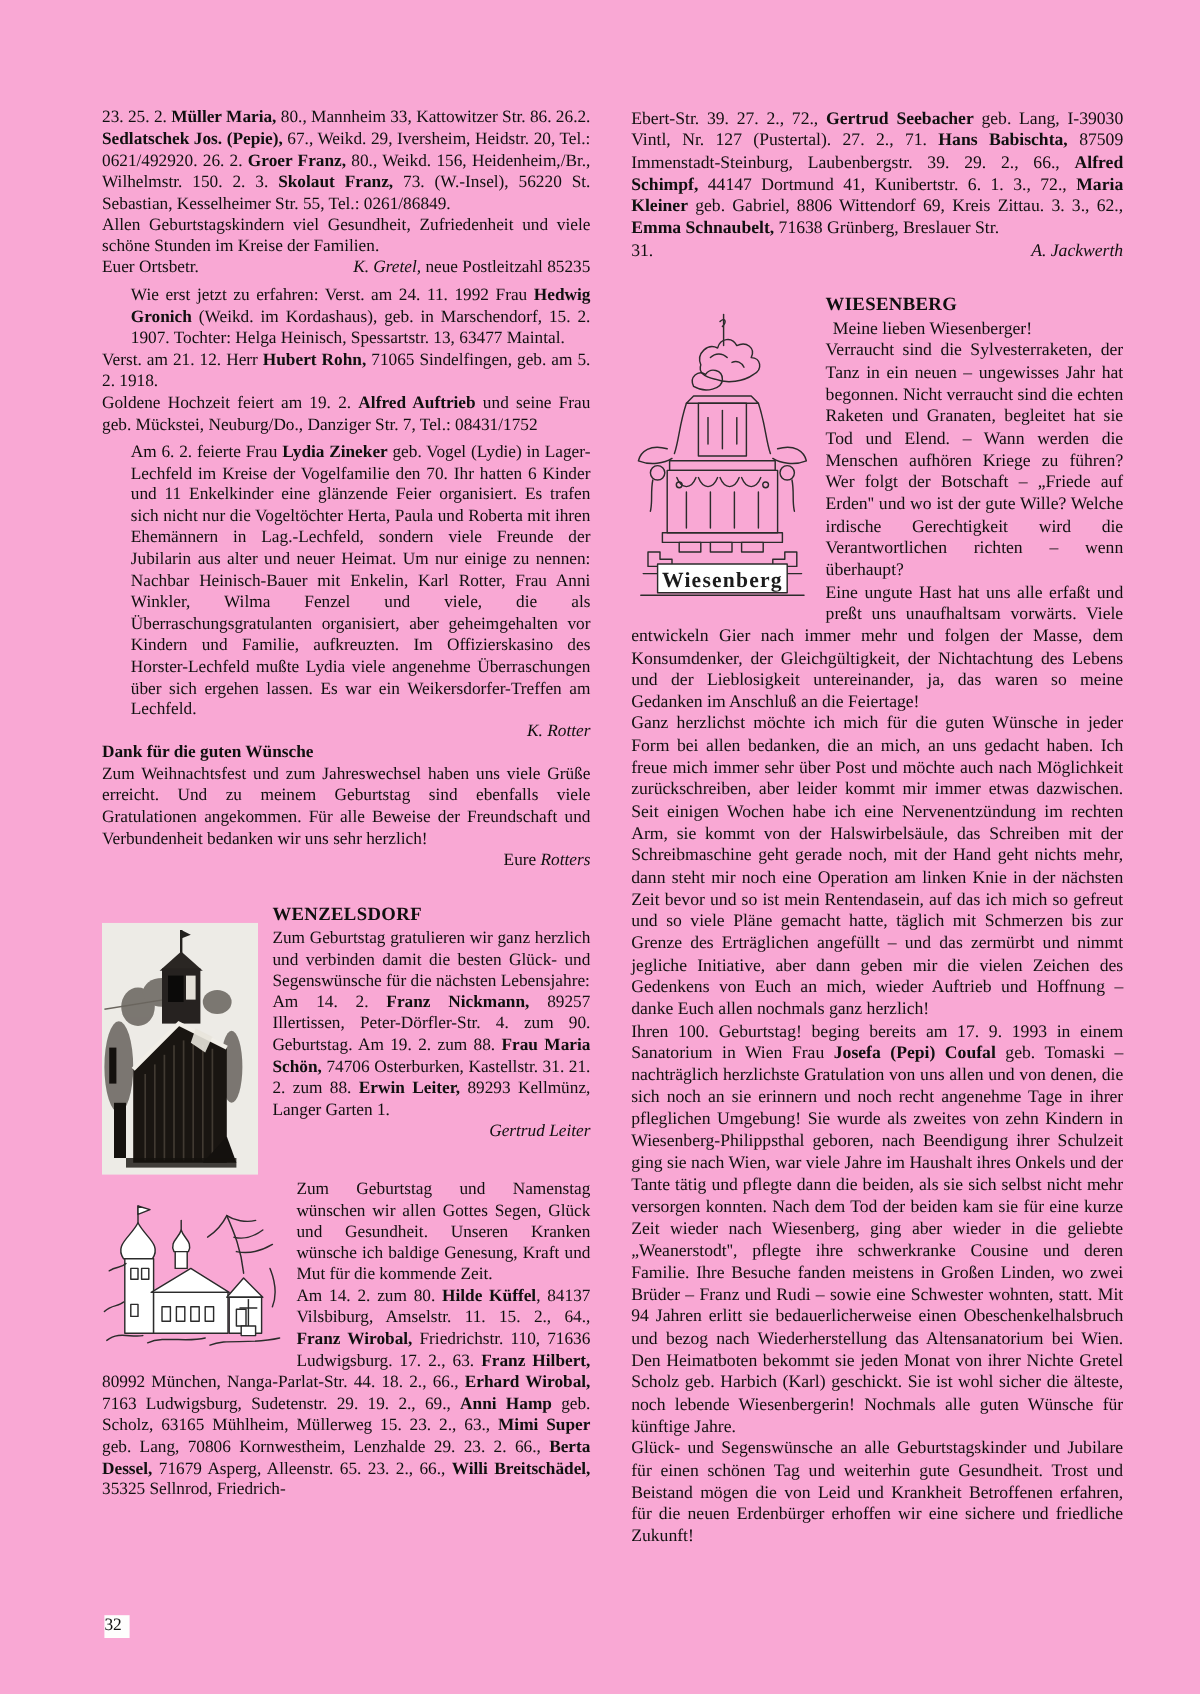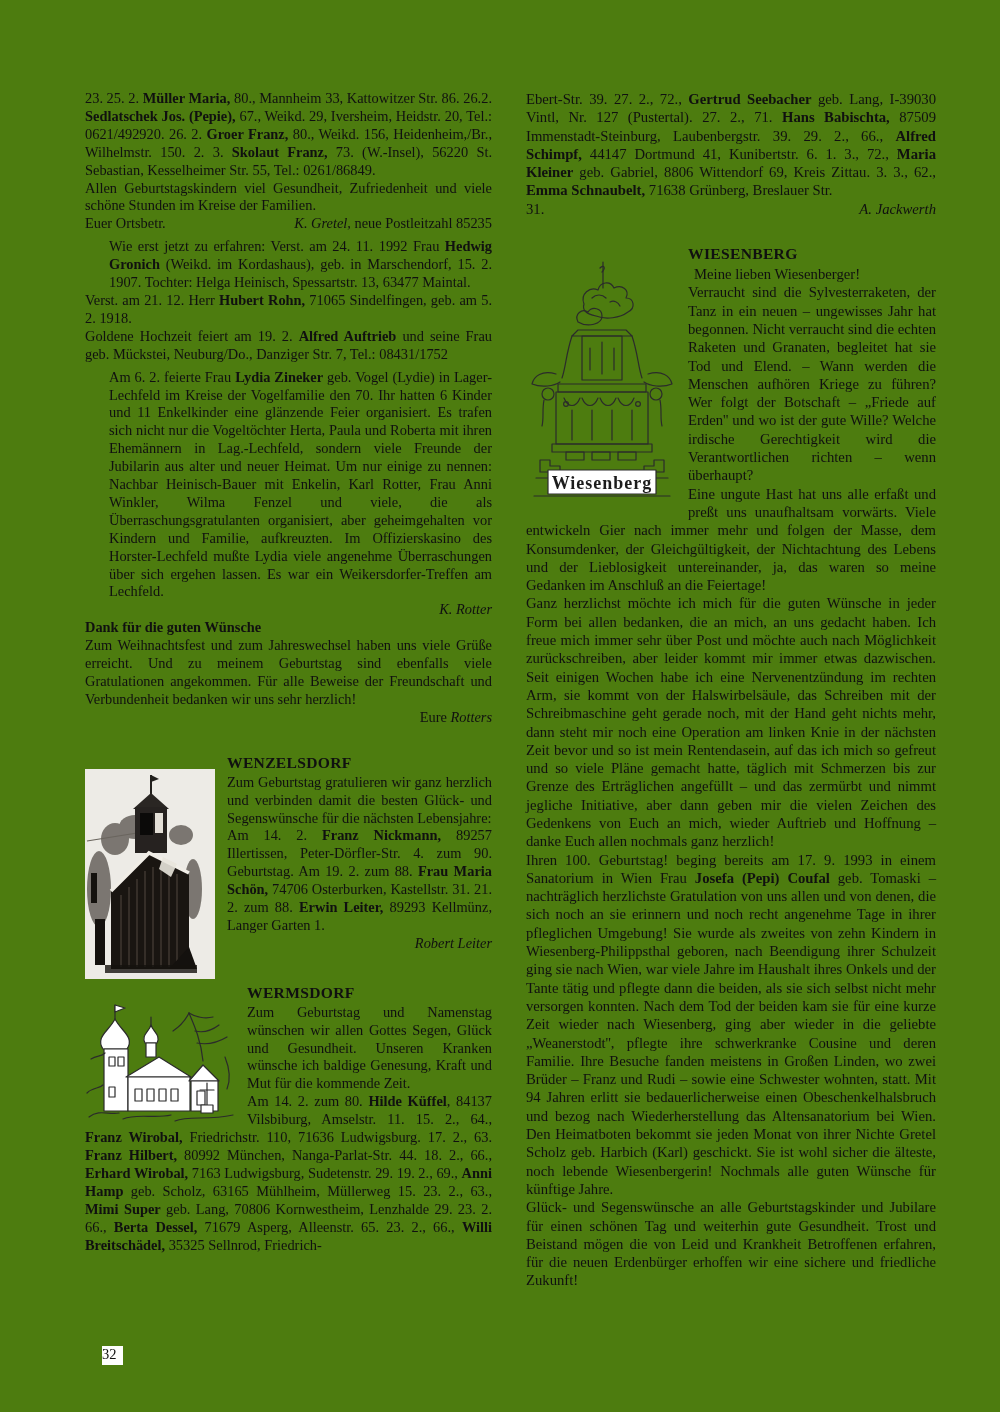--- a/index.html
+++ b/index.html
@@ -1,36 +1,36 @@
 <!DOCTYPE html>
 <html lang="de"><head>
 <meta charset="utf-8">
 <style>
   html,body{margin:0;padding:0;background:#ffffff;}
   body{width:1000px;height:1412px;font-family:"Liberation Serif",serif;color:#101010;}
-  .page{position:relative;width:1000px;height:1412px;background:#4d7c0f;overflow:hidden;}
+  .page{position:relative;width:1000px;height:1412px;background:#f9a8d4;overflow:hidden;}
   .col{position:absolute;top:90px;text-align:justify;hyphens:auto;-webkit-hyphens:auto;}
   .col-left{left:85px;width:407px;font-size:14.4px;line-height:17.9px;}
   .col-right{left:526px;width:410px;font-size:14.7px;line-height:18.3px;}
   p{margin:0;}
   .b{font-weight:bold;}
   .i{font-style:italic;}
   .mt1{margin-top:5px;margin-left:24px;}
   .sig{text-align:right;font-style:italic;}
   .sig .up{font-style:normal;}
   .row{display:flex;justify-content:space-between;}
   h3{margin:0 0 2px 0;font-size:15.6px;line-height:19px;font-weight:bold;text-align:left;letter-spacing:.3px;}
   .section{margin-top:26px;clear:both;}
   .imgbox{float:left;}
   .imgbox svg{display:block;width:100%;height:100%;}
   .wz{width:130px;height:210px;margin:16px 12px 4px 0;}
   .wm{width:152px;height:130px;margin:14px 10px 2px 0;}
   .wb{width:152px;height:245px;margin:14px 10px 4px 0;}
   .greeting{text-indent:6px;}
-  .pageno{position:absolute;left:102px;top:1346px;font-size:14.5px;background:#fefefd;padding:0 6px 2px 0;z-index:5;}
+  .pageno{position:absolute;left:87px;top:1346px;font-size:14.5px;background:#fefefd;padding:0 6px 2px 0;z-index:5;}
   .ln{stroke:#2b2b2b;fill:none;stroke-width:1.2;stroke-linecap:round;stroke-linejoin:round;}
   .lnf{stroke:#2b2b2b;fill:#ffffff;stroke-width:1.2;stroke-linejoin:round;}
 </style>
 </head>
 <body>
 
 <div class="page">
 
   <div class="col col-left">
     <p><span>23. 25. 2. </span><span class="b">Müller Maria,</span><span> 80., Mannheim 33, Kattowitzer Str. 86. 26.2. </span><span class="b">Sedlatschek Jos. (Pepie),</span><span> 67., Weikd. 29, Iversheim, Heidstr. 20, Tel.: 0621/492920. 26. 2. </span><span class="b">Groer Franz,</span><span> 80., Weikd. 156, Heidenheim,/Br., Wilhelmstr. 150. 2. 3. </span><span class="b">Skolaut Franz,</span><span> 73. (W.-Insel), 56220 St. Sebastian, Kesselheimer Str. 55, Tel.: 0261/86849.</span></p>
@@ -87,21 +87,21 @@
             <rect x="10" y="150" width="10" height="46"></rect>
             <rect x="6" y="104" width="6" height="30"></rect>
             <polygon points="84,200 104,178 112,200"></polygon>
             <rect x="20" y="196" width="92" height="8" opacity="0.8"></rect>
           </g>
         </svg>
       </div>
       <h3>WENZELSDORF</h3>
       <p>Zum Geburtstag gratulieren wir ganz herzlich und verbinden damit die besten Glück- und Segenswünsche für die nächsten Lebensjahre:</p>
       <p><span>Am 14. 2. </span><span class="b">Franz Nickmann,</span><span> 89257 Illertissen, Peter-Dörfler-Str. 4. zum 90. Geburtstag. Am 19. 2. zum 88. </span><span class="b">Frau Maria Schön,</span><span> 74706 Osterburken, Kastellstr. 31. 21. 2. zum 88. </span><span class="b">Erwin Leiter,</span><span> 89293 Kellmünz, Langer Garten 1.</span></p>
-      <div class="sig">Robert Leiter</div>
+      <div class="sig">Gertrud Leiter</div>
     </div>
 
     <div class="section">
       <div class="imgbox wm">
         <svg viewBox="0 0 152 130" role="img">
           <g>
             <line class="ln" x1="30" y1="22" x2="30" y2="8"></line>
             <polygon class="lnf" points="30,8 40,11 30,15"></polygon>
             <path class="lnf" d="M18,52 C10,40 24,34 30,22 C36,34 50,40 42,52 Z" fill="#2b2b2b"></path>
             <rect class="lnf" x="19" y="52" width="24" height="62"></rect>
@@ -142,21 +142,20 @@
           </g>
           <g class="ln">
             <path d="M4,120 C14,112 24,118 34,116"></path>
             <path d="M38,122 C52,116 70,122 86,118"></path>
             <path d="M90,124 C104,118 122,124 148,118"></path>
             <path d="M2,96 C8,90 14,92 18,88"></path>
             <path d="M6,62 C12,58 16,60 20,56"></path>
           </g>
         </svg>
       </div>
-      <h3>WERMSDORF</h3>
       <p>Zum Geburtstag und Namenstag wünschen wir allen Gottes Segen, Glück und Gesundheit. Unseren Kranken wünsche ich baldige Genesung, Kraft und Mut für die kommende Zeit.</p>
       <p><span>Am 14. 2. zum 80. </span><span class="b">Hilde Küffel</span><span>, 84137 Vilsbiburg, Amselstr. 11. 15. 2., 64., </span><span class="b">Franz Wirobal,</span><span> Friedrichstr. 110, 71636 Ludwigsburg. 17. 2., 63. </span><span class="b">Franz Hilbert,</span><span> 80992 München, Nanga-Parlat-Str. 44. 18. 2., 66., </span><span class="b">Erhard Wirobal,</span><span> 7163 Ludwigsburg, Sudetenstr. 29. 19. 2., 69., </span><span class="b">Anni Hamp</span><span> geb. Scholz, 63165 Mühlheim, Müllerweg 15. 23. 2., 63., </span><span class="b">Mimi Super</span><span> geb. Lang, 70806 Kornwestheim, Lenzhalde 29. 23. 2. 66., </span><span class="b">Berta Dessel,</span><span> 71679 Asperg, Alleenstr. 65. 23. 2., 66., </span><span class="b">Willi Breitschädel,</span><span> 35325 Sellnrod, Friedrich-</span></p>
     </div>
   </div>
 
   <div class="col col-right">
     <p><span>Ebert-Str. 39. 27. 2., 72., </span><span class="b">Gertrud Seebacher</span><span> geb. Lang, I-39030 Vintl, Nr. 127 (Pustertal). 27. 2., 71. </span><span class="b">Hans Babischta,</span><span> 87509 Immenstadt-Steinburg, Laubenbergstr. 39. 29. 2., 66., </span><span class="b">Alfred Schimpf,</span><span> 44147 Dortmund 41, Kunibertstr. 6. 1. 3., 72., </span><span class="b">Maria Kleiner</span><span> geb. Gabriel, 8806 Wittendorf 69, Kreis Zittau. 3. 3., 62., </span><span class="b">Emma Schnaubelt,</span><span> 71638 Grünberg, Breslauer Str.</span></p>
     <div class="row">
       <span>31.</span>
       <span class="i">A. Jackwerth</span>

